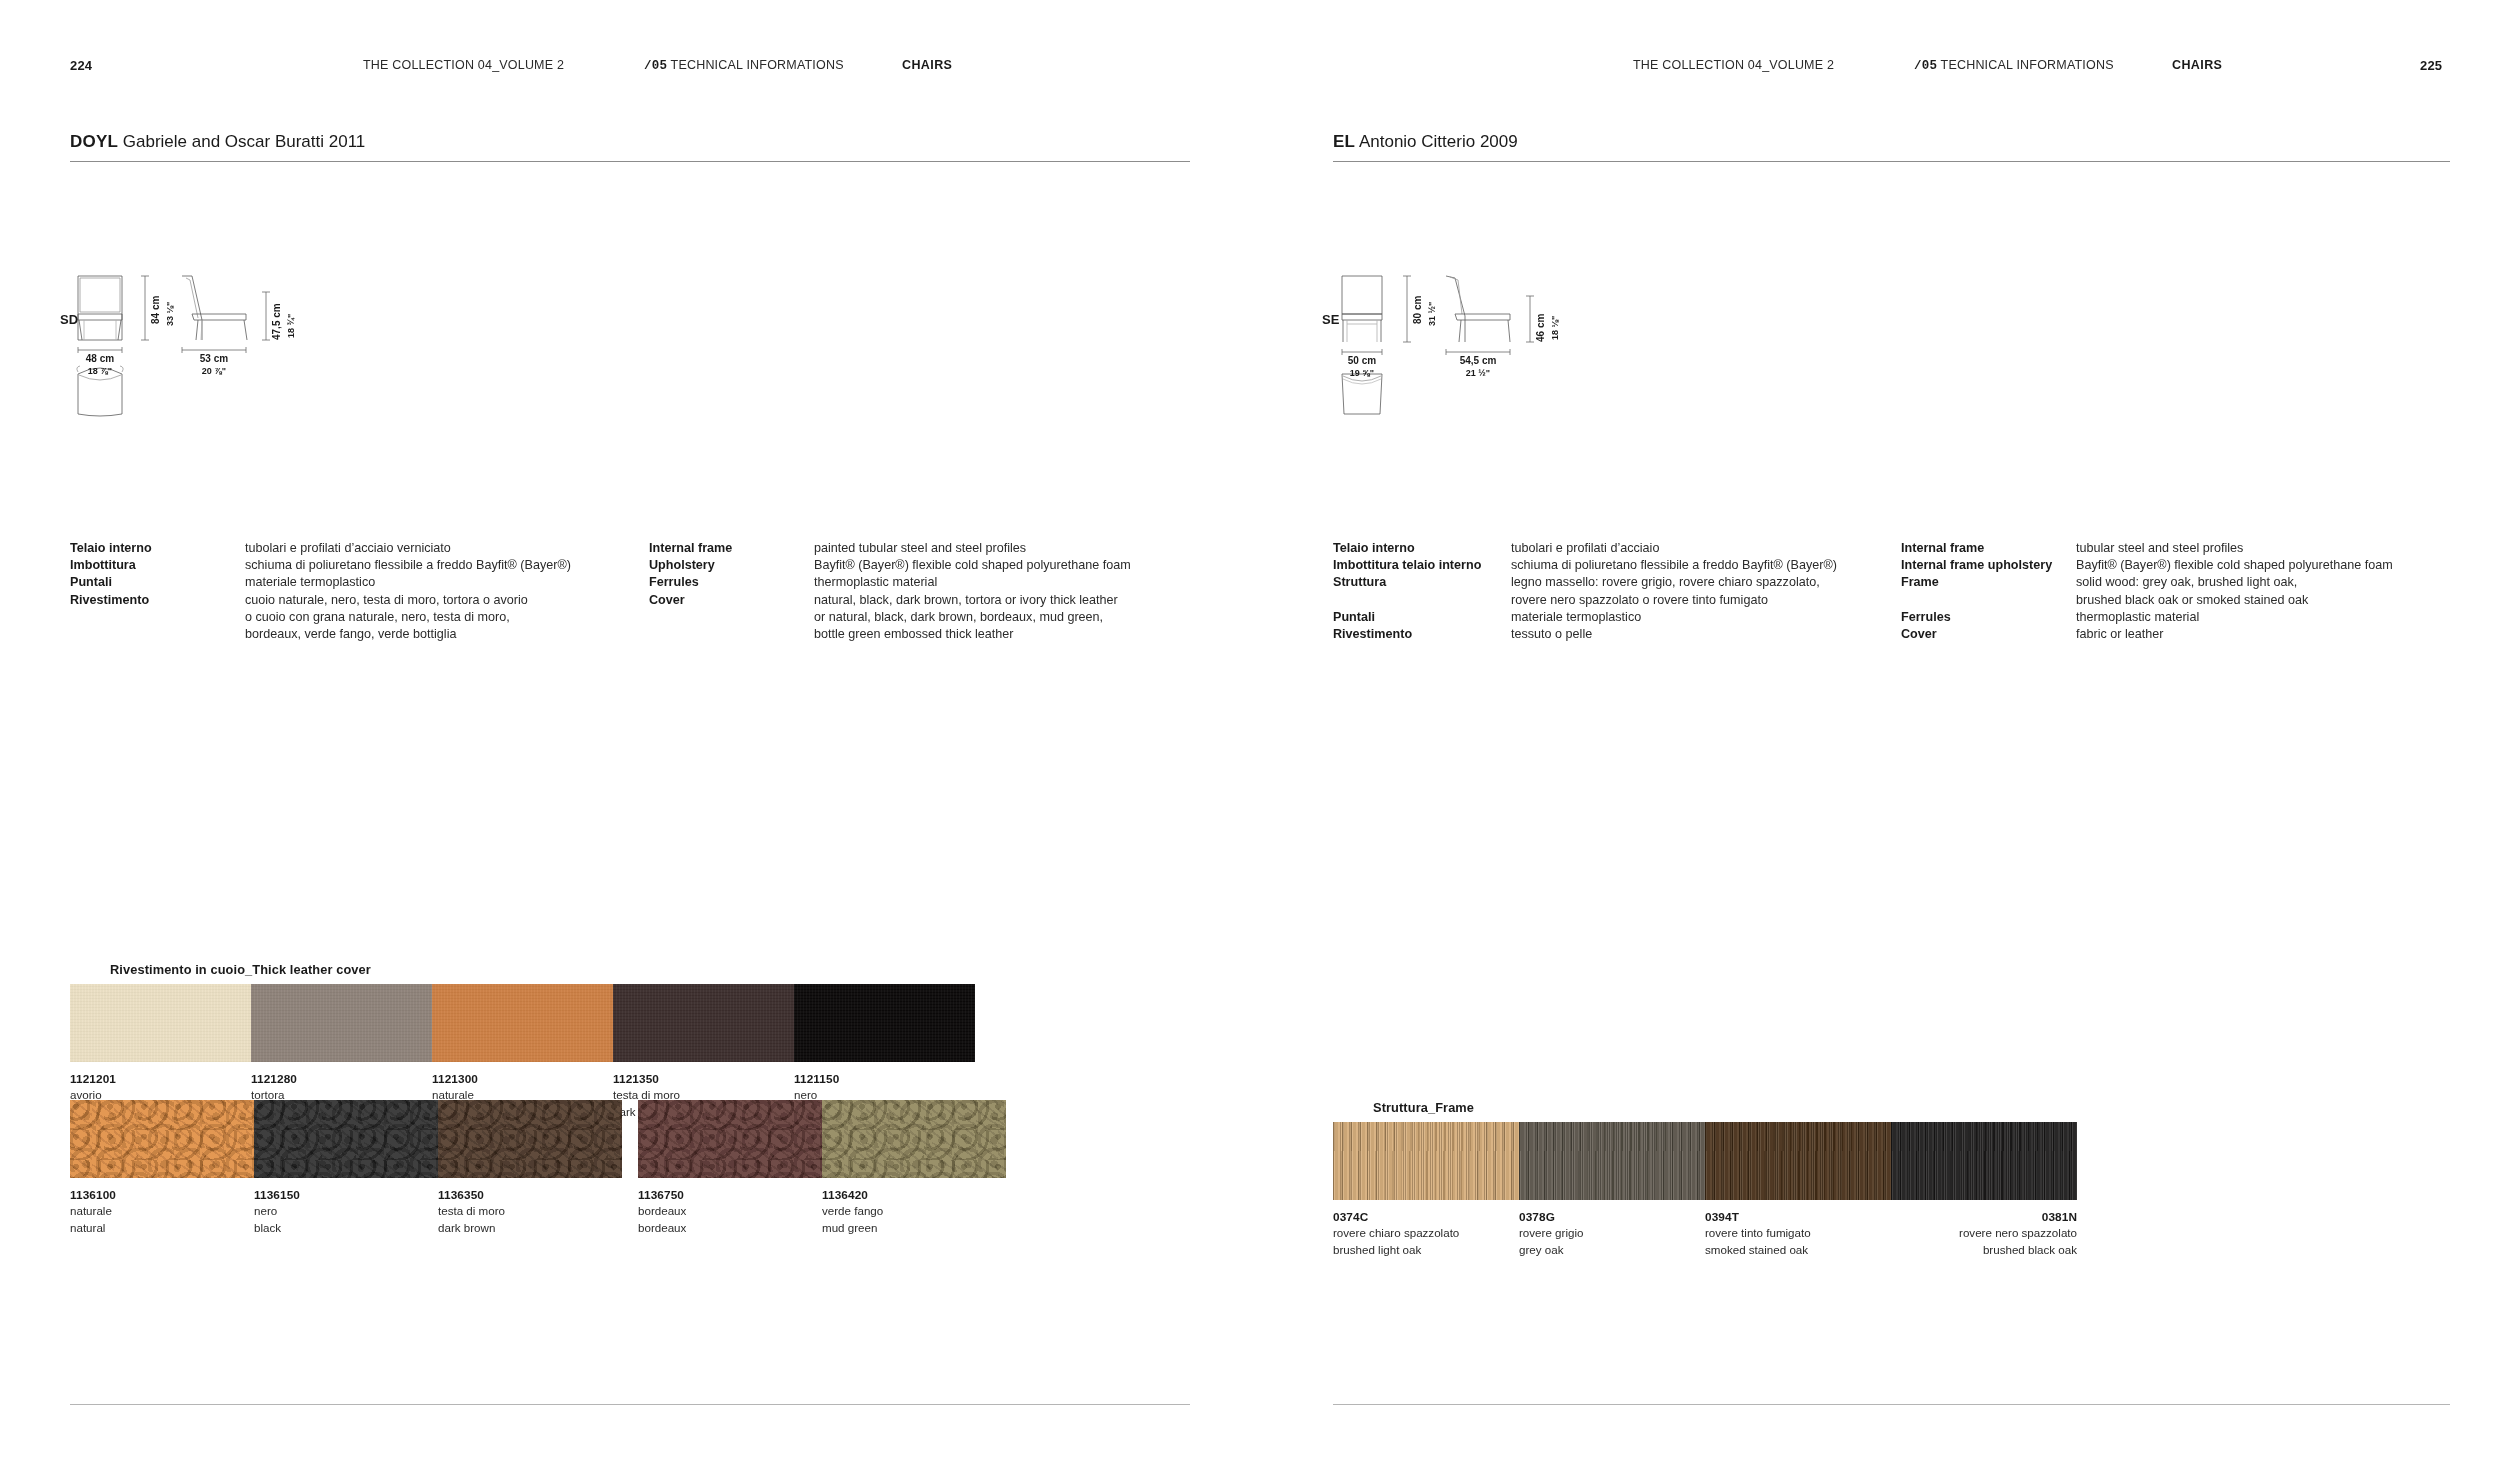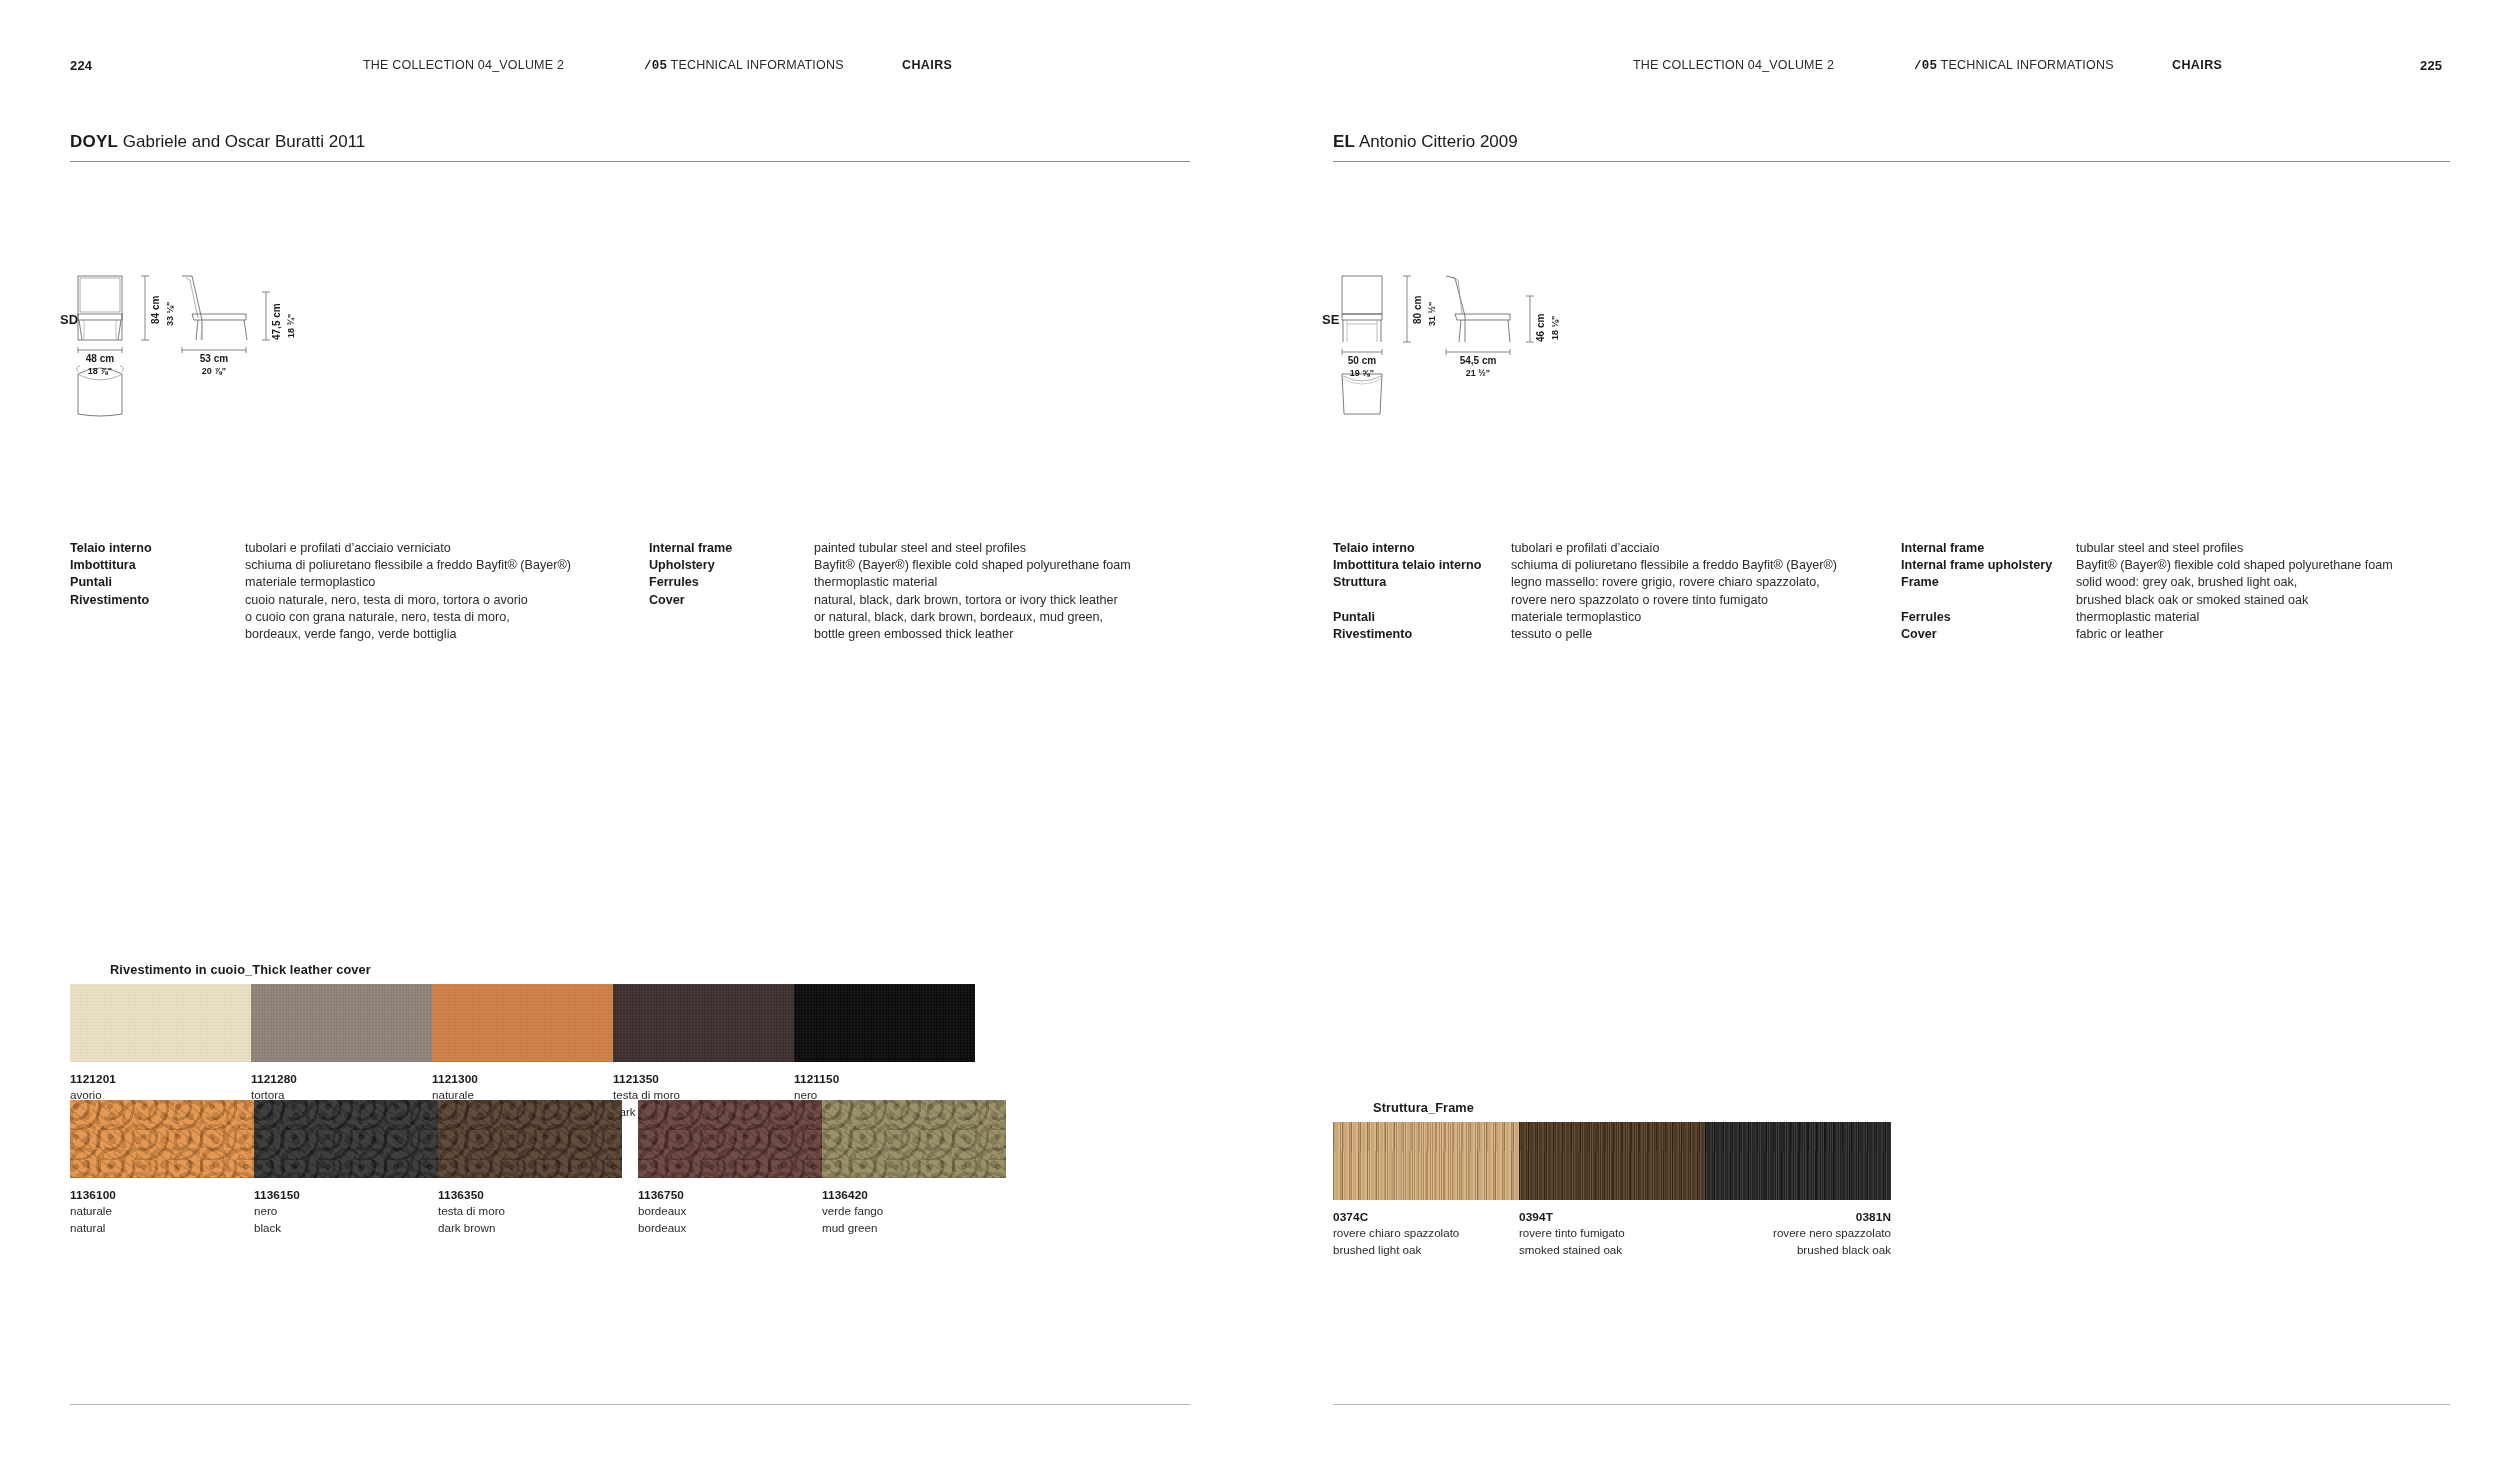--- a/index.html
+++ b/index.html
@@ -385,20 +385,28 @@
       <div class="sw-strip">
           <div class="sw-cell" style="width: 186px;">
             <div class="sw-chip grain-wood" style="background-color: rgb(214, 171, 118);"></div>
             <div class="sw-meta">
               <div class="sw-code">0374C</div>
               <div class="sw-it">rovere chiaro spazzolato</div>
               <div class="sw-en">brushed light oak</div>
             </div>
           </div>
           <div class="sw-cell" style="width: 186px;">
+            <div class="sw-chip grain-wood" style="background-color: rgb(92, 86, 75);"></div>
+            <div class="sw-meta">
+              <div class="sw-code">0378G</div>
+              <div class="sw-it">rovere grigio</div>
+              <div class="sw-en">grey oak</div>
+            </div>
+          </div>
+          <div class="sw-cell" style="width: 186px;">
             <div class="sw-chip grain-wood" style="background-color: rgb(74, 49, 24);"></div>
             <div class="sw-meta">
               <div class="sw-code">0394T</div>
               <div class="sw-it">rovere tinto fumigato</div>
               <div class="sw-en">smoked stained oak</div>
             </div>
           </div>
           <div class="sw-cell" style="width: 186px; text-align: right;">
             <div class="sw-chip grain-wood" style="background-color: rgb(29, 28, 28);"></div>
             <div class="sw-meta">

